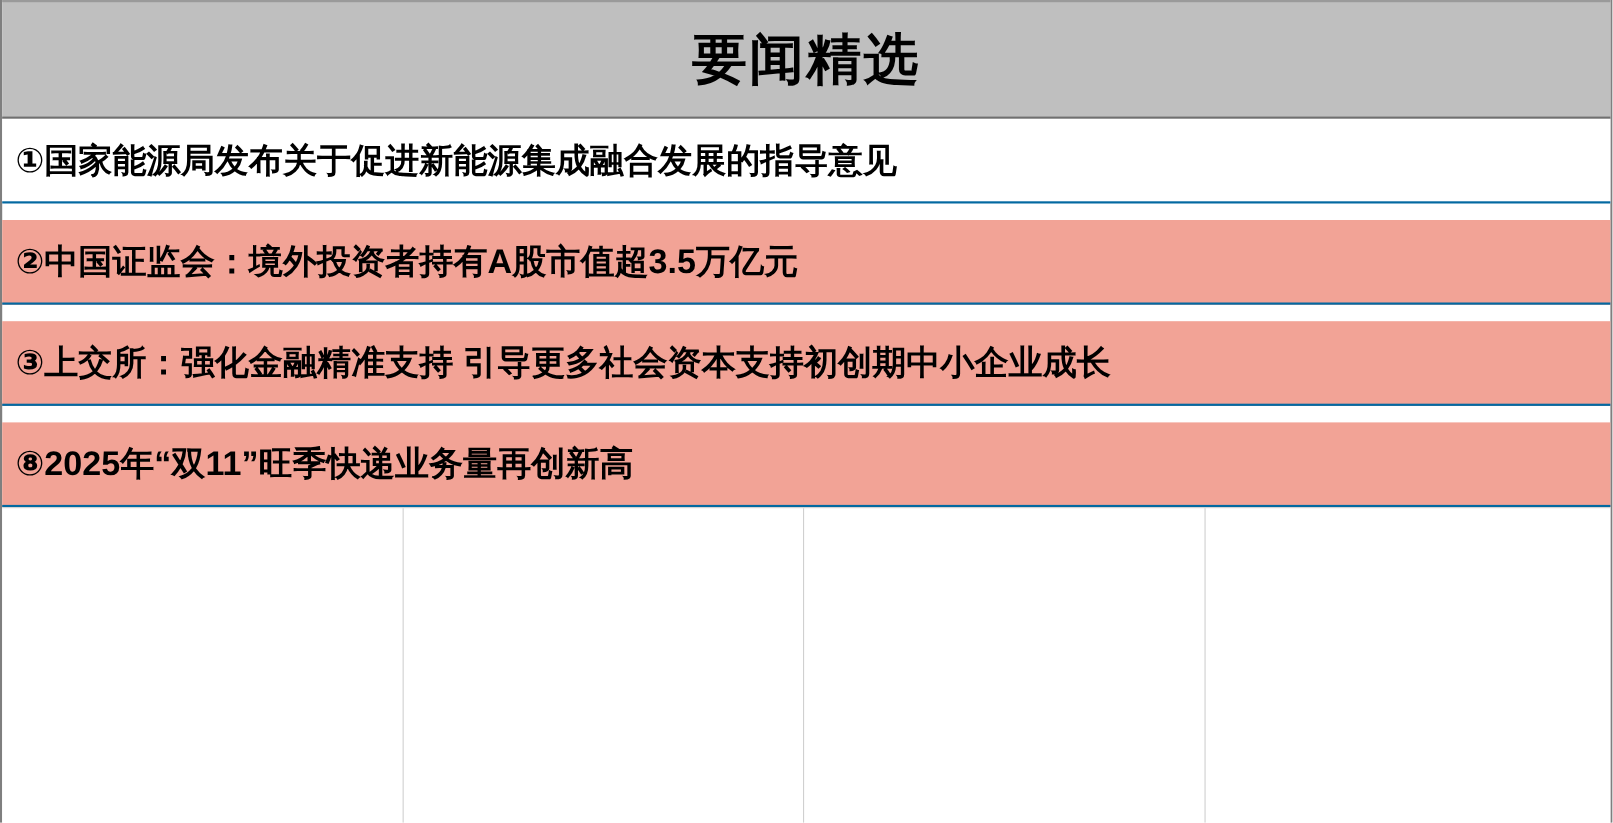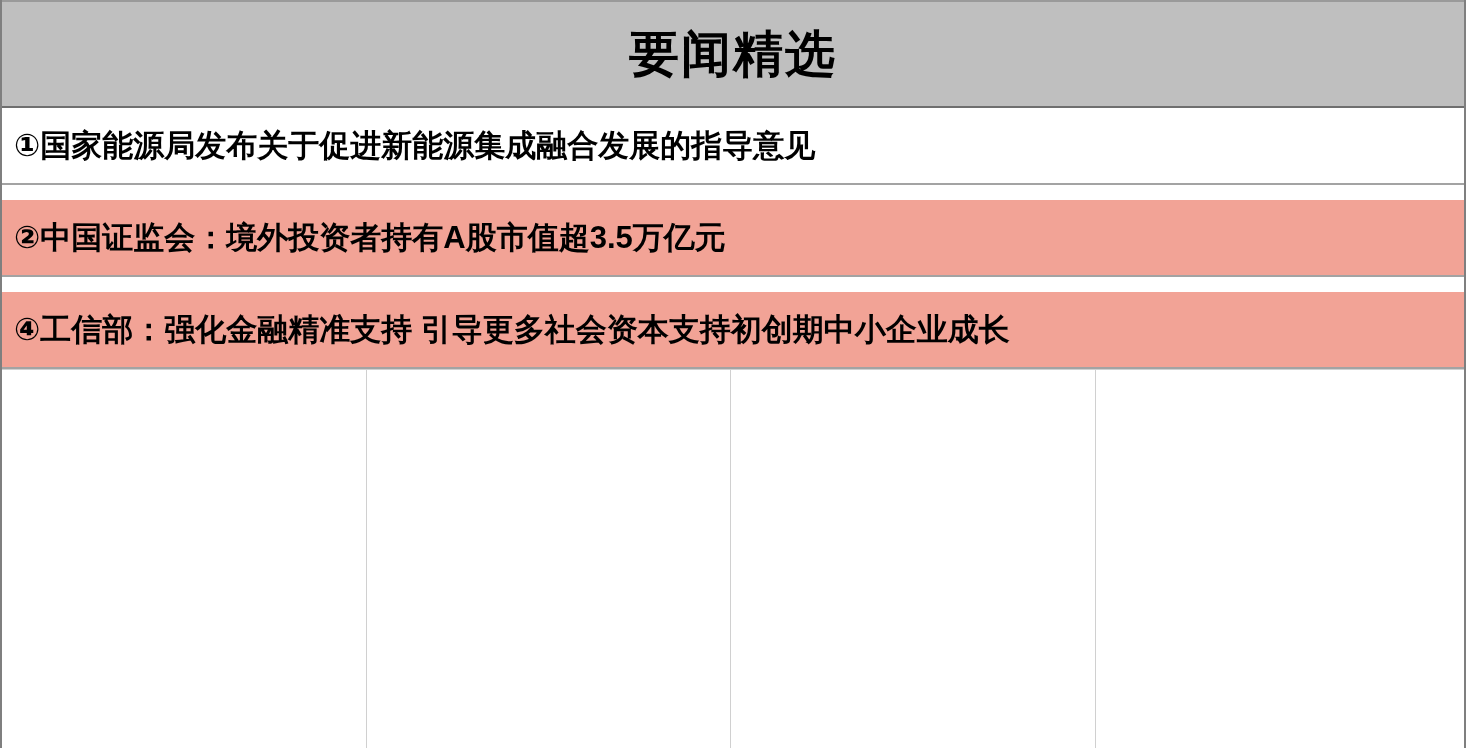--- a/index.html
+++ b/index.html
@@ -39,21 +39,21 @@
     color: #000000;
     letter-spacing: 2px;
     line-height: 1;
   }
   .news-row {
     flex: 0 0 77px;
     height: 77px;
     display: flex;
     align-items: center;
     box-sizing: border-box;
-    border-bottom: 2px solid #a3a3a3;
+    border-bottom: 2px solid #0369a1;
     padding-left: 12px;
     padding-right: 0;
     overflow: hidden;
   }
   .news-row.odd {
     background: #ffffff;
   }
   .news-row.even {
     background: #f2a396;
     margin-top: 15px;
@@ -92,26 +92,29 @@
   <div class="news-row odd">
     <span class="news-text">①国家能源局发布关于促进新能源集成融合发展的指导意见</span>
   </div>
 
   <div class="news-row even">
     <span class="news-text">②中国证监会：境外投资者持有A股市值超3.5万亿元</span>
   </div>
 
 
   <div class="news-row even">
-    <span class="news-text">④工信部：强化金融精准支持 引导更多社会资本支持初创期中小企业成长</span>
+    <span class="news-text">③上交所：强化金融精准支持 引导更多社会资本支持初创期中小企业成长</span>
   </div>
 
 
 
 
+  <div class="news-row even">
+    <span class="news-text">⑧2025年“双11”旺季快递业务量再创新高</span>
+  </div>
 
   <div class="bottom-strip">
     <div class="bottom-cell bc1"></div>
     <div class="bottom-cell bc2"></div>
     <div class="bottom-cell bc3"></div>
     <div class="bottom-cell bc4"></div>
   </div>
 
 </div>
 

